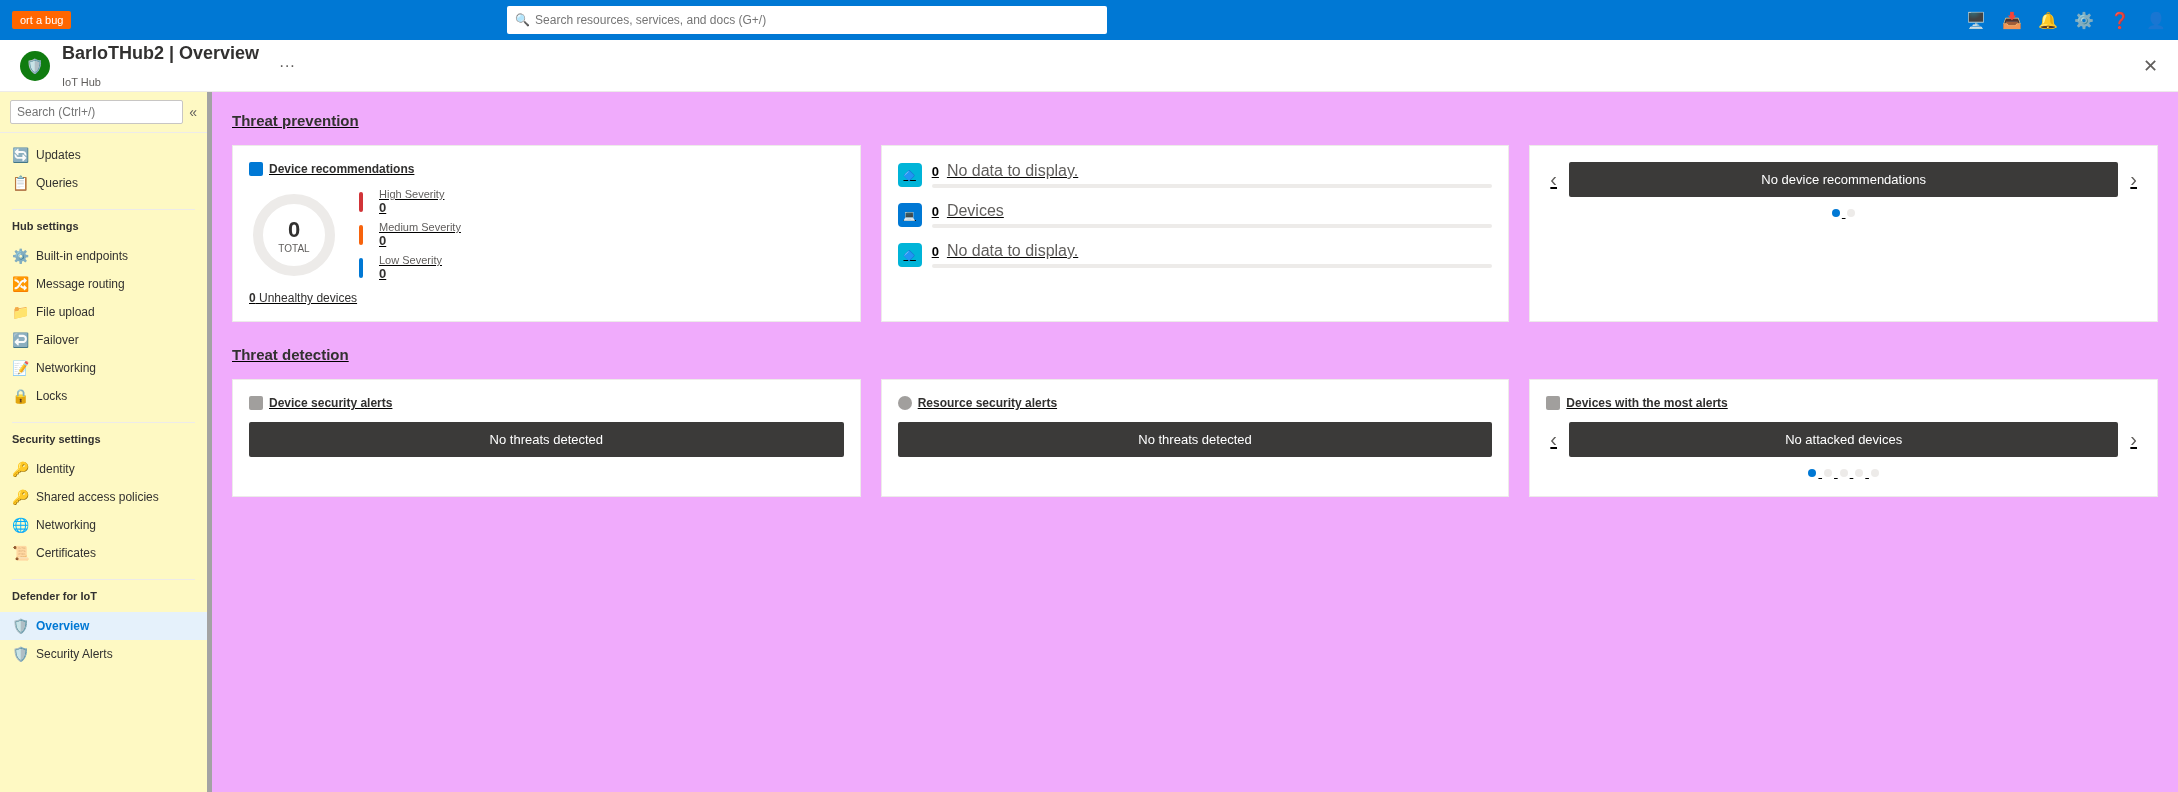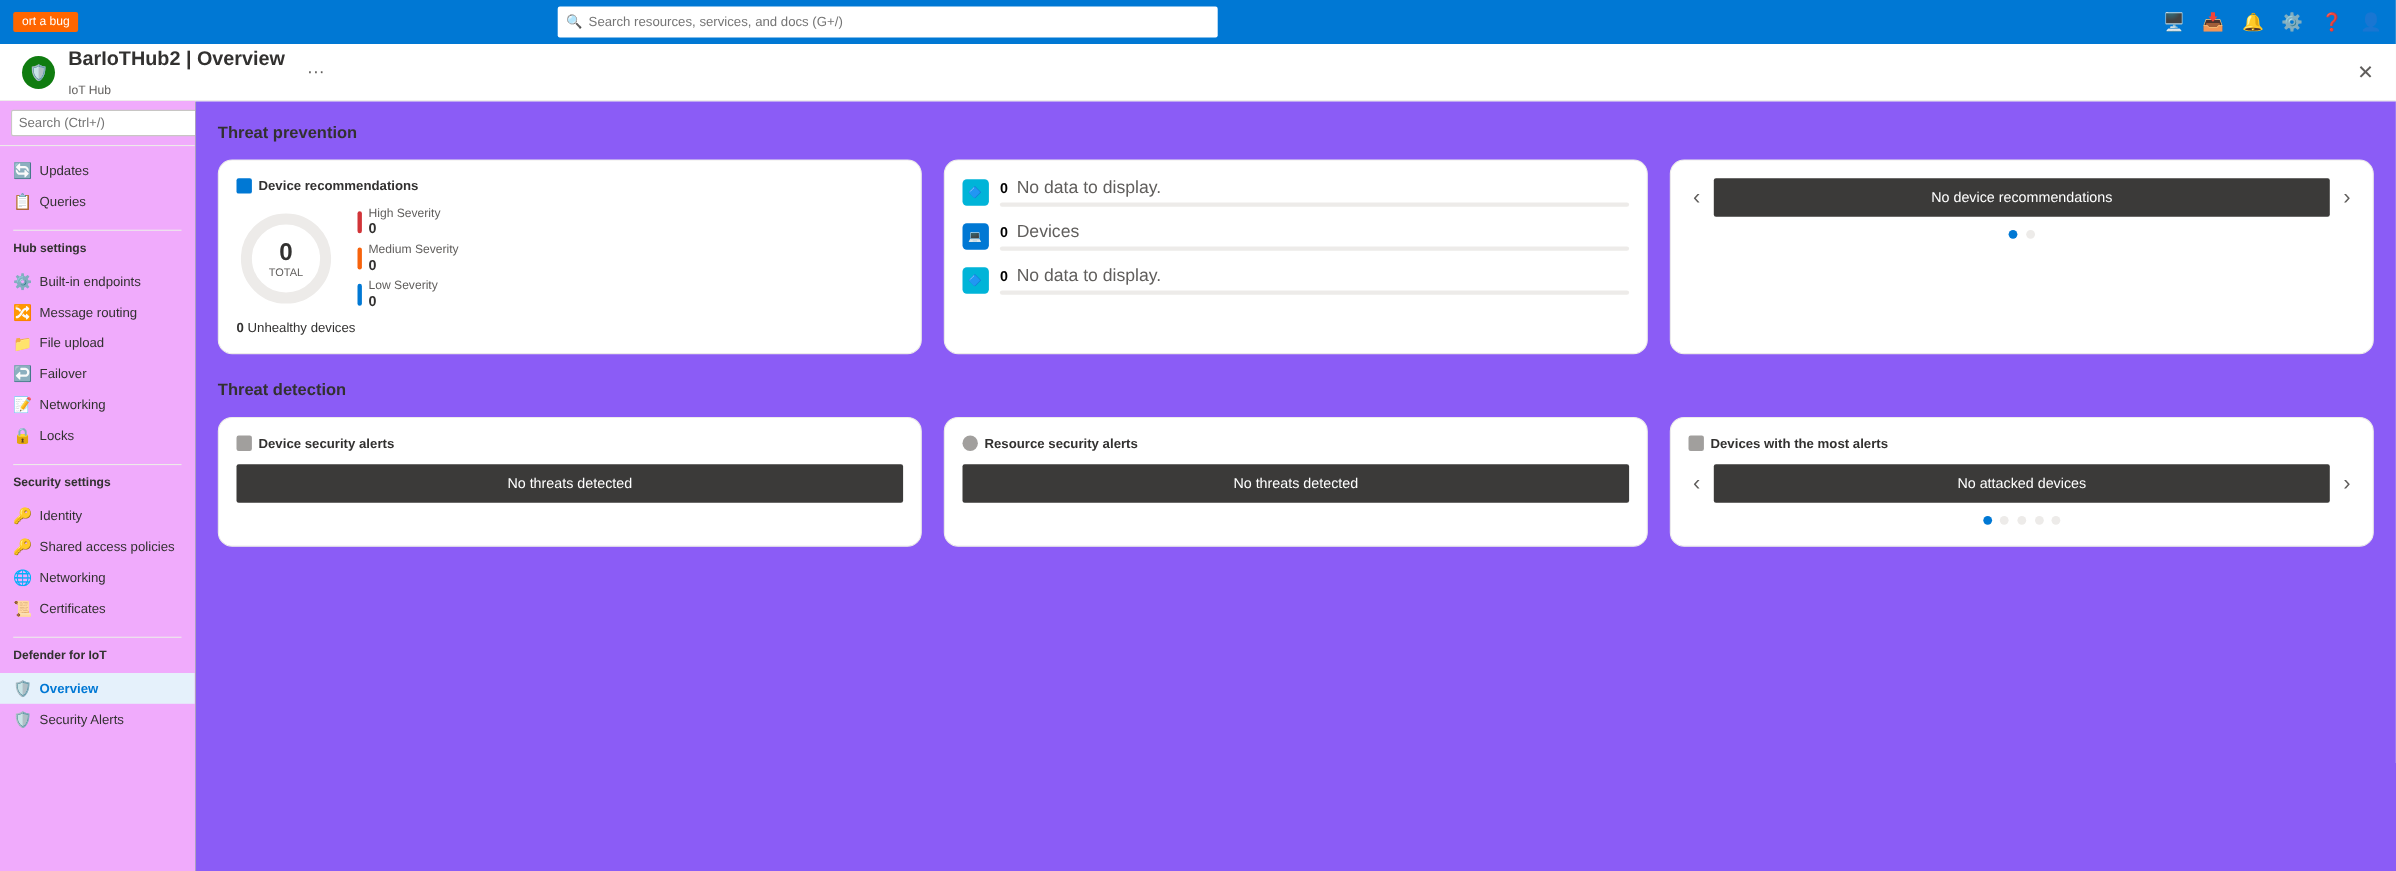--- a/index.html
+++ b/index.html
@@ -86,23 +86,23 @@
 
     
     .layout {
       display: flex;
       position: fixed;
       top: 92px; left: 0; right: 0; bottom: 0;
     }
 
     
     .sidebar {
-      width: 178px;
-      background: #f0abfc;
-      border-right: 1px solid #a3a3a3;
+      width: 212px;
+      background: #fef9c3;
+      border-right: 5px solid #a3a3a3;
       overflow-y: auto;
       flex-shrink: 0;
     }
     .sidebar-search {
       display: flex;
       align-items: center;
       padding: 8px 10px;
       gap: 6px;
       border-bottom: 1px solid #edebe9;
     }
@@ -132,42 +132,43 @@
       font-size: 12px;
     }
     .sidebar-item.active { background: #e5f1fb; color: #0078d4; font-weight: 600; }
     .sidebar-item-icon { font-size: 14px; width: 16px; text-align: center; flex-shrink: 0; }
     .sidebar-divider { height: 1px; background: #edebe9; margin: 4px 12px; }
 
     
     .main {
       flex: 1;
       overflow-y: auto;
-      background: #8b5cf6;
+      background: #f0abfc;
       padding: 20px;
+      text-decoration: underline;
     }
 
     .section-title {
       font-size: 15px;
       font-weight: 600;
       color: #323130;
       margin-bottom: 16px;
     }
 
     
     .cards-row {
       display: flex;
       gap: 20px;
       margin-bottom: 24px;
     }
 
     .card {
       background: white;
       border: 1px solid #edebe9;
-      border-radius: 13px;
+      border-radius: 0;
       padding: 16px;
       flex: 1;
     }
     .card-title {
       font-size: 12px;
       font-weight: 600;
       color: #323130;
       margin-bottom: 12px;
       display: flex;
       align-items: center;
@@ -195,21 +196,21 @@
     .donut-chart svg { width: 90px; height: 90px; }
     .donut-center {
       position: absolute;
       top: 50%; left: 50%;
       transform: translate(-50%, -50%);
       text-align: center;
     }
     .donut-num { font-size: 22px; font-weight: 600; color: #323130; }
     .donut-label { font-size: 10px; color: #605e5c; }
     .severity-list { display: flex; flex-direction: column; gap: 6px; }
-    .severity-item { display: flex; align-items: center; gap: 6px; font-size: 12px; }
+    .severity-item { display: flex; align-items: center; gap: 16px; font-size: 12px; }
     .sev-bar { width: 4px; height: 20px; border-radius: 2px; }
     .sev-high { background: #d13438; }
     .sev-medium { background: #f7630c; }
     .sev-low { background: #0078d4; }
     .sev-label { color: #605e5c; font-size: 11px; }
     .sev-count { font-weight: 600; color: #323130; font-size: 13px; }
     .unhealthy-text { font-size: 12px; color: #323130; margin-top: 10px; }
     .unhealthy-text span { font-weight: 600; }
 
     

